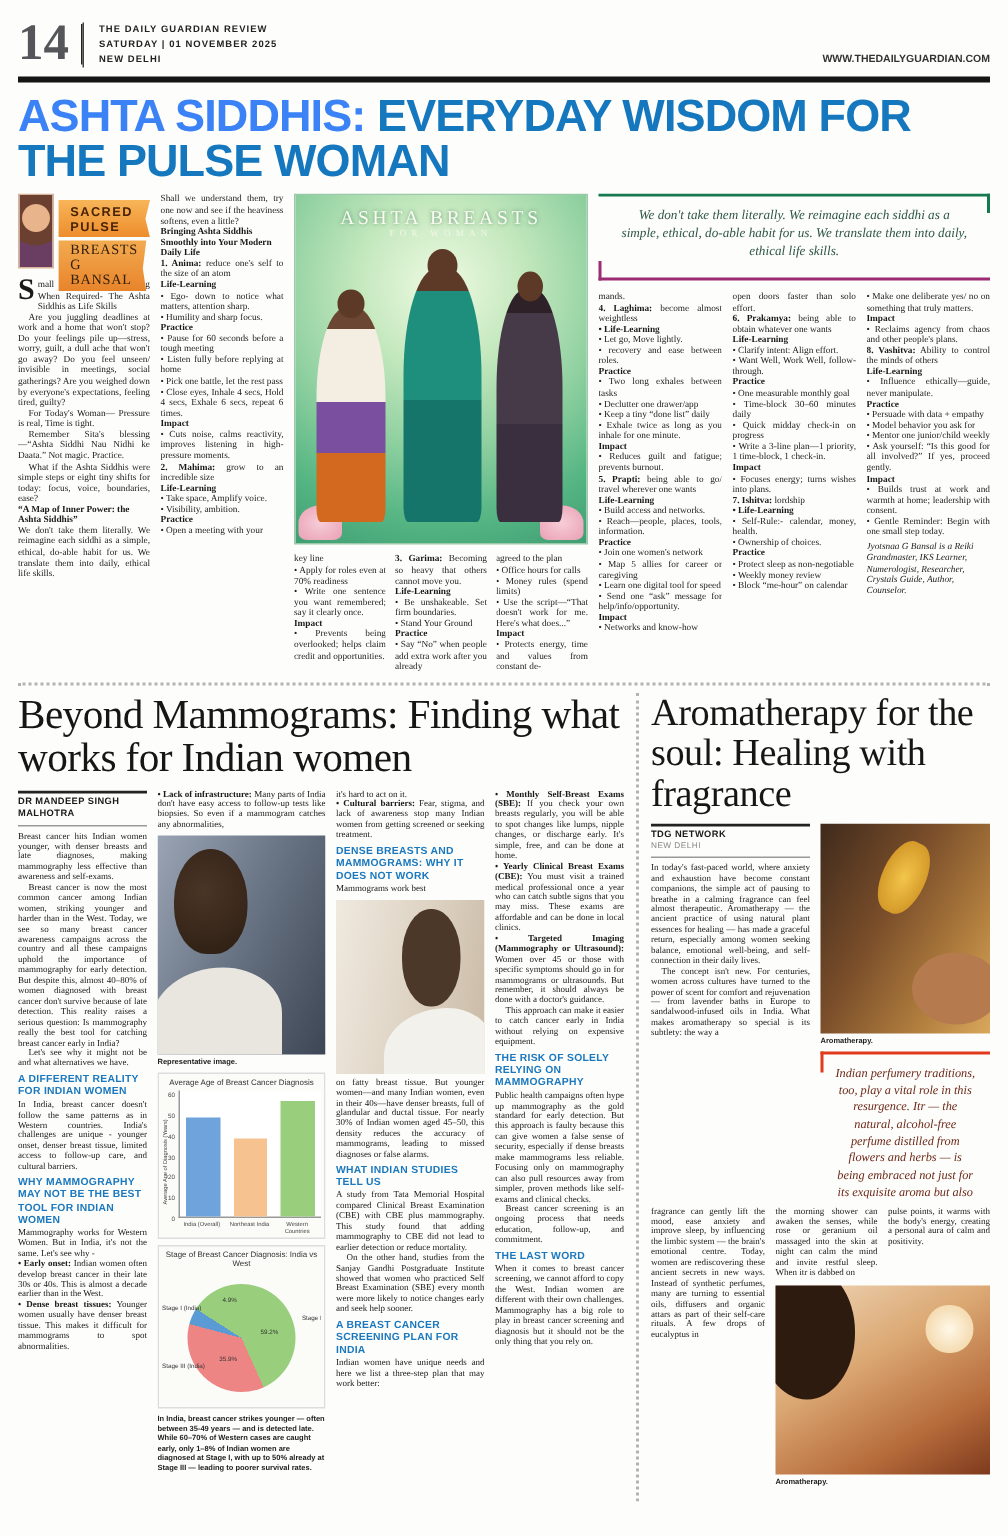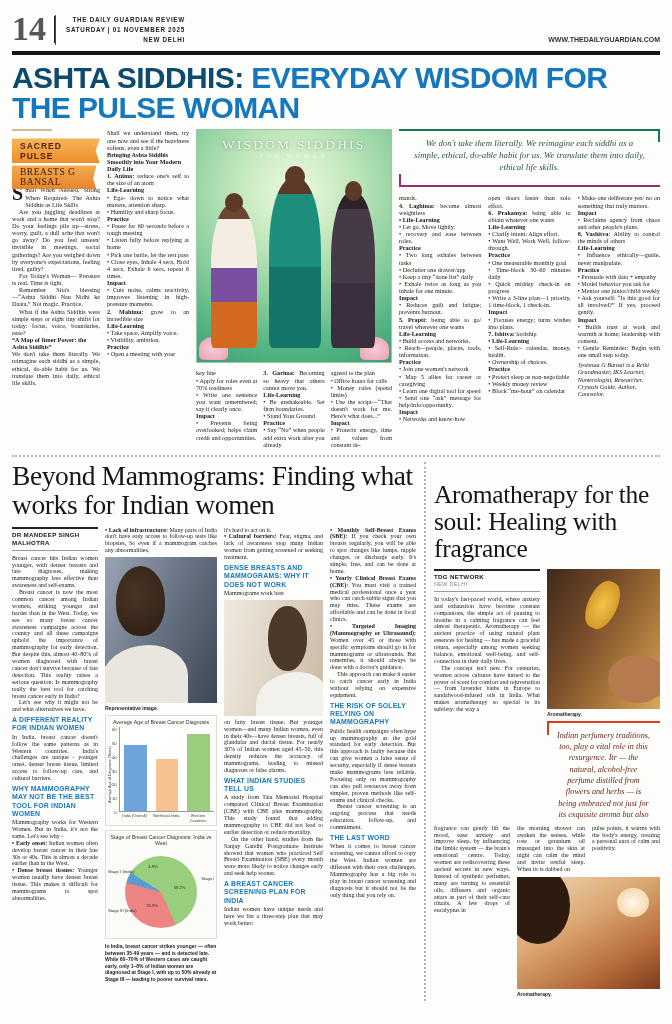--- a/index.html
+++ b/index.html
@@ -1,51 +1,51 @@
 <!DOCTYPE html>
 <html><head>
 <meta charset="utf-8">
 <style>
   * { margin:0; padding:0; box-sizing:border-box; }
   html,body { background:#e8e8e8; }
   .page { width:672px; height:1024px; margin:0 auto; background:#fdfdfb; color:#1a1a1a;
           font-family:"Liberation Serif", serif; position:relative; overflow:hidden; }
 
   
-  .hdr { display:flex; align-items:flex-end; padding:14px 12px 0 12px;text-align:right; }
+  .hdr { display:flex; align-items:flex-end; padding:14px 12px 0 12px; }
   .hdr .pageno { font-family:"Liberation Serif",serif; font-size:34px; font-weight:700; color:#55565a; line-height:.9; padding-right:8px; }
   .hdr .vr { width:1px; background:#222; align-self:stretch; margin:2px 0; }
   .hdr .section { font-size:36px; letter-spacing:2px; line-height:.85; padding:0 14px 0 10px; color:#111; }
   .masthead { font-family:"Liberation Sans",sans-serif; font-size:6.3px; font-weight:700; letter-spacing:.7px;
               line-height:1.55; padding-left:10px; border-left:1px solid #444; color:#222; }
   .hdr .spacer { flex:1; }
   .site { font-family:"Liberation Sans",sans-serif; font-size:7px; font-weight:700; color:#333; padding-bottom:2px; }
   .blackrule { height:4px; background:#151515; margin:6px 12px 0 12px; }
 
   
   .ashta-head { margin:8px 12px 2px 12px; font-family:"Liberation Sans",sans-serif; font-weight:700;
                 font-size:30px; line-height:1.03; letter-spacing:-.6px; }
-  .hl-orange { color:#0c4a6e; } .hl-blue { color:#1578be; }
+  .hl-orange { color:#3b82f6; } .hl-blue { color:#1578be; }
 
   
   .ln { font-size:inherit; line-height:1.15; text-align:justify; }
   .ln.p { text-indent:7px; }
   .ln.b { font-weight:700; text-align:left; }
   .ln.it { font-style:italic; margin-top:3px; text-align:left; }
   .ln.sub { font-family:"Liberation Sans",sans-serif; font-weight:700; color:#1a78be;
             font-size:6.9px; line-height:1.2; margin:3px 0 1px 0; letter-spacing:.2px; text-align:left; }
   .dc { float:left; font-size:20px; line-height:15px; font-weight:700; padding-right:2px; }
 
   
   .ashta-body { margin:5px 12px 0 12px; height:320px; display:flex; gap:7px; overflow:hidden; font-size:6.2px; }
   .a-col1 { width:88px; } .a-col2 { width:82px; }
   .a-center { width:196px; display:flex; flex-direction:column; }
   .a-right { flex:1; display:flex; flex-direction:column; }
 
-  .badge { display:flex; gap:3px; height:52px; margin-bottom:5px;flex-direction:column; }
+  .badge { display:flex; gap:3px; height:52px; margin-bottom:5px; }
   .badge-photo { width:40px; height:50px; border:1px solid #d8b49a;
      background:radial-gradient(circle at 50% 32%, #e8b48c 0 26%, #6b4030 28% 52%, #6a3e62 54%); }
   .ribbons { flex:1; padding-top:4px; }
   .r1 { background:linear-gradient(180deg,#f7b659,#ee8d2c); color:#4a2408; font-family:"Liberation Sans",sans-serif;
         font-weight:700; font-size:8.5px; letter-spacing:1px; padding:3px 8px 2px 8px;
         clip-path:polygon(0 0,100% 0,95% 50%,100% 100%,0 100%); }
   .r2 { background:linear-gradient(180deg,#f3ab50,#e8842b); color:#33200c; font-family:"Liberation Serif",serif;
         font-size:9.5px; letter-spacing:.5px; padding:2px 8px; margin-top:2px; width:96%;
         clip-path:polygon(0 0,100% 0,96% 55%,100% 100%,0 100%); }
 
@@ -120,21 +120,21 @@
   .bc-xlabels { display:flex; justify-content:space-around; font-family:"Liberation Sans",sans-serif;
                 font-size:3.9px; color:#444; padding-top:1px; }
   .bc-xlabels span { width:32%; text-align:center; }
 
   .pie-wrap { position:relative; height:88px; overflow:hidden; }
   .pie { position:absolute; left:50%; top:50%; transform:translate(-50%,-50%); width:72px; height:72px; border-radius:50%; }
   .pie-pct, .pie-lbl { position:absolute; font-family:"Liberation Sans",sans-serif; font-size:4.2px; color:#333; white-space:nowrap; }
   .chart-note { font-family:"Liberation Sans",sans-serif; font-weight:700; font-size:5px; line-height:1.3; color:#222; text-align:left; }
 
   
-  .aroma { flex:1; display:flex; flex-direction:column;margin-top:20px; }
+  .aroma { flex:1; display:flex; flex-direction:column; }
   .aroma h2 { font-size:25.5px; font-weight:400; line-height:1.05; letter-spacing:-.3px; margin-bottom:6px; color:#161616; }
   .aroma-top { display:flex; gap:7px; height:250px; overflow:hidden; font-size:6px; }
   .ar-c1 { width:106px; overflow:hidden; }
   .ar-c2 { flex:1; }
   .fig-aroma1 { height:140px; position:relative; overflow:hidden;
      background:linear-gradient(120deg,#3f2a1c,#7a4e2a 40%,#b3803f 75%,#d9a85c); }
   .fig-aroma1::before { content:""; position:absolute; left:36%; top:8%; width:26%; height:36%;
      background:radial-gradient(#f3c54a,#c98a1e); border-radius:50%/60%; transform:rotate(25deg); }
   .fig-aroma1::after { content:""; position:absolute; right:-6%; bottom:4%; width:52%; height:34%;
      background:#b57a4e; border-radius:50%; }
@@ -212,21 +212,21 @@
           <p class="ln b">Life-Learning</p>
           <p class="ln f">• Take space, Amplify voice.</p>
           <p class="ln f">• Visibility, ambition.</p>
           <p class="ln b">Practice</p>
           <p class="ln f">• Open a meeting with your</p>
         </div>
     </div>
 
     <div class="a-center">
       <div class="illus">
-        <div class="illus-title">WISDOM SIDDHIS</div>
+        <div class="illus-title">ASHTA BREASTS</div>
         <div class="illus-sub">FOR WOMAN</div>
         <div class="woman w1"></div>
         <div class="woman w2"></div>
         <div class="woman w3"></div>
         <div class="lotus l"></div>
         <div class="lotus r"></div>
       </div>
       <div class="minis">
         <div class="mini">
             <p class="ln f">key line</p>

